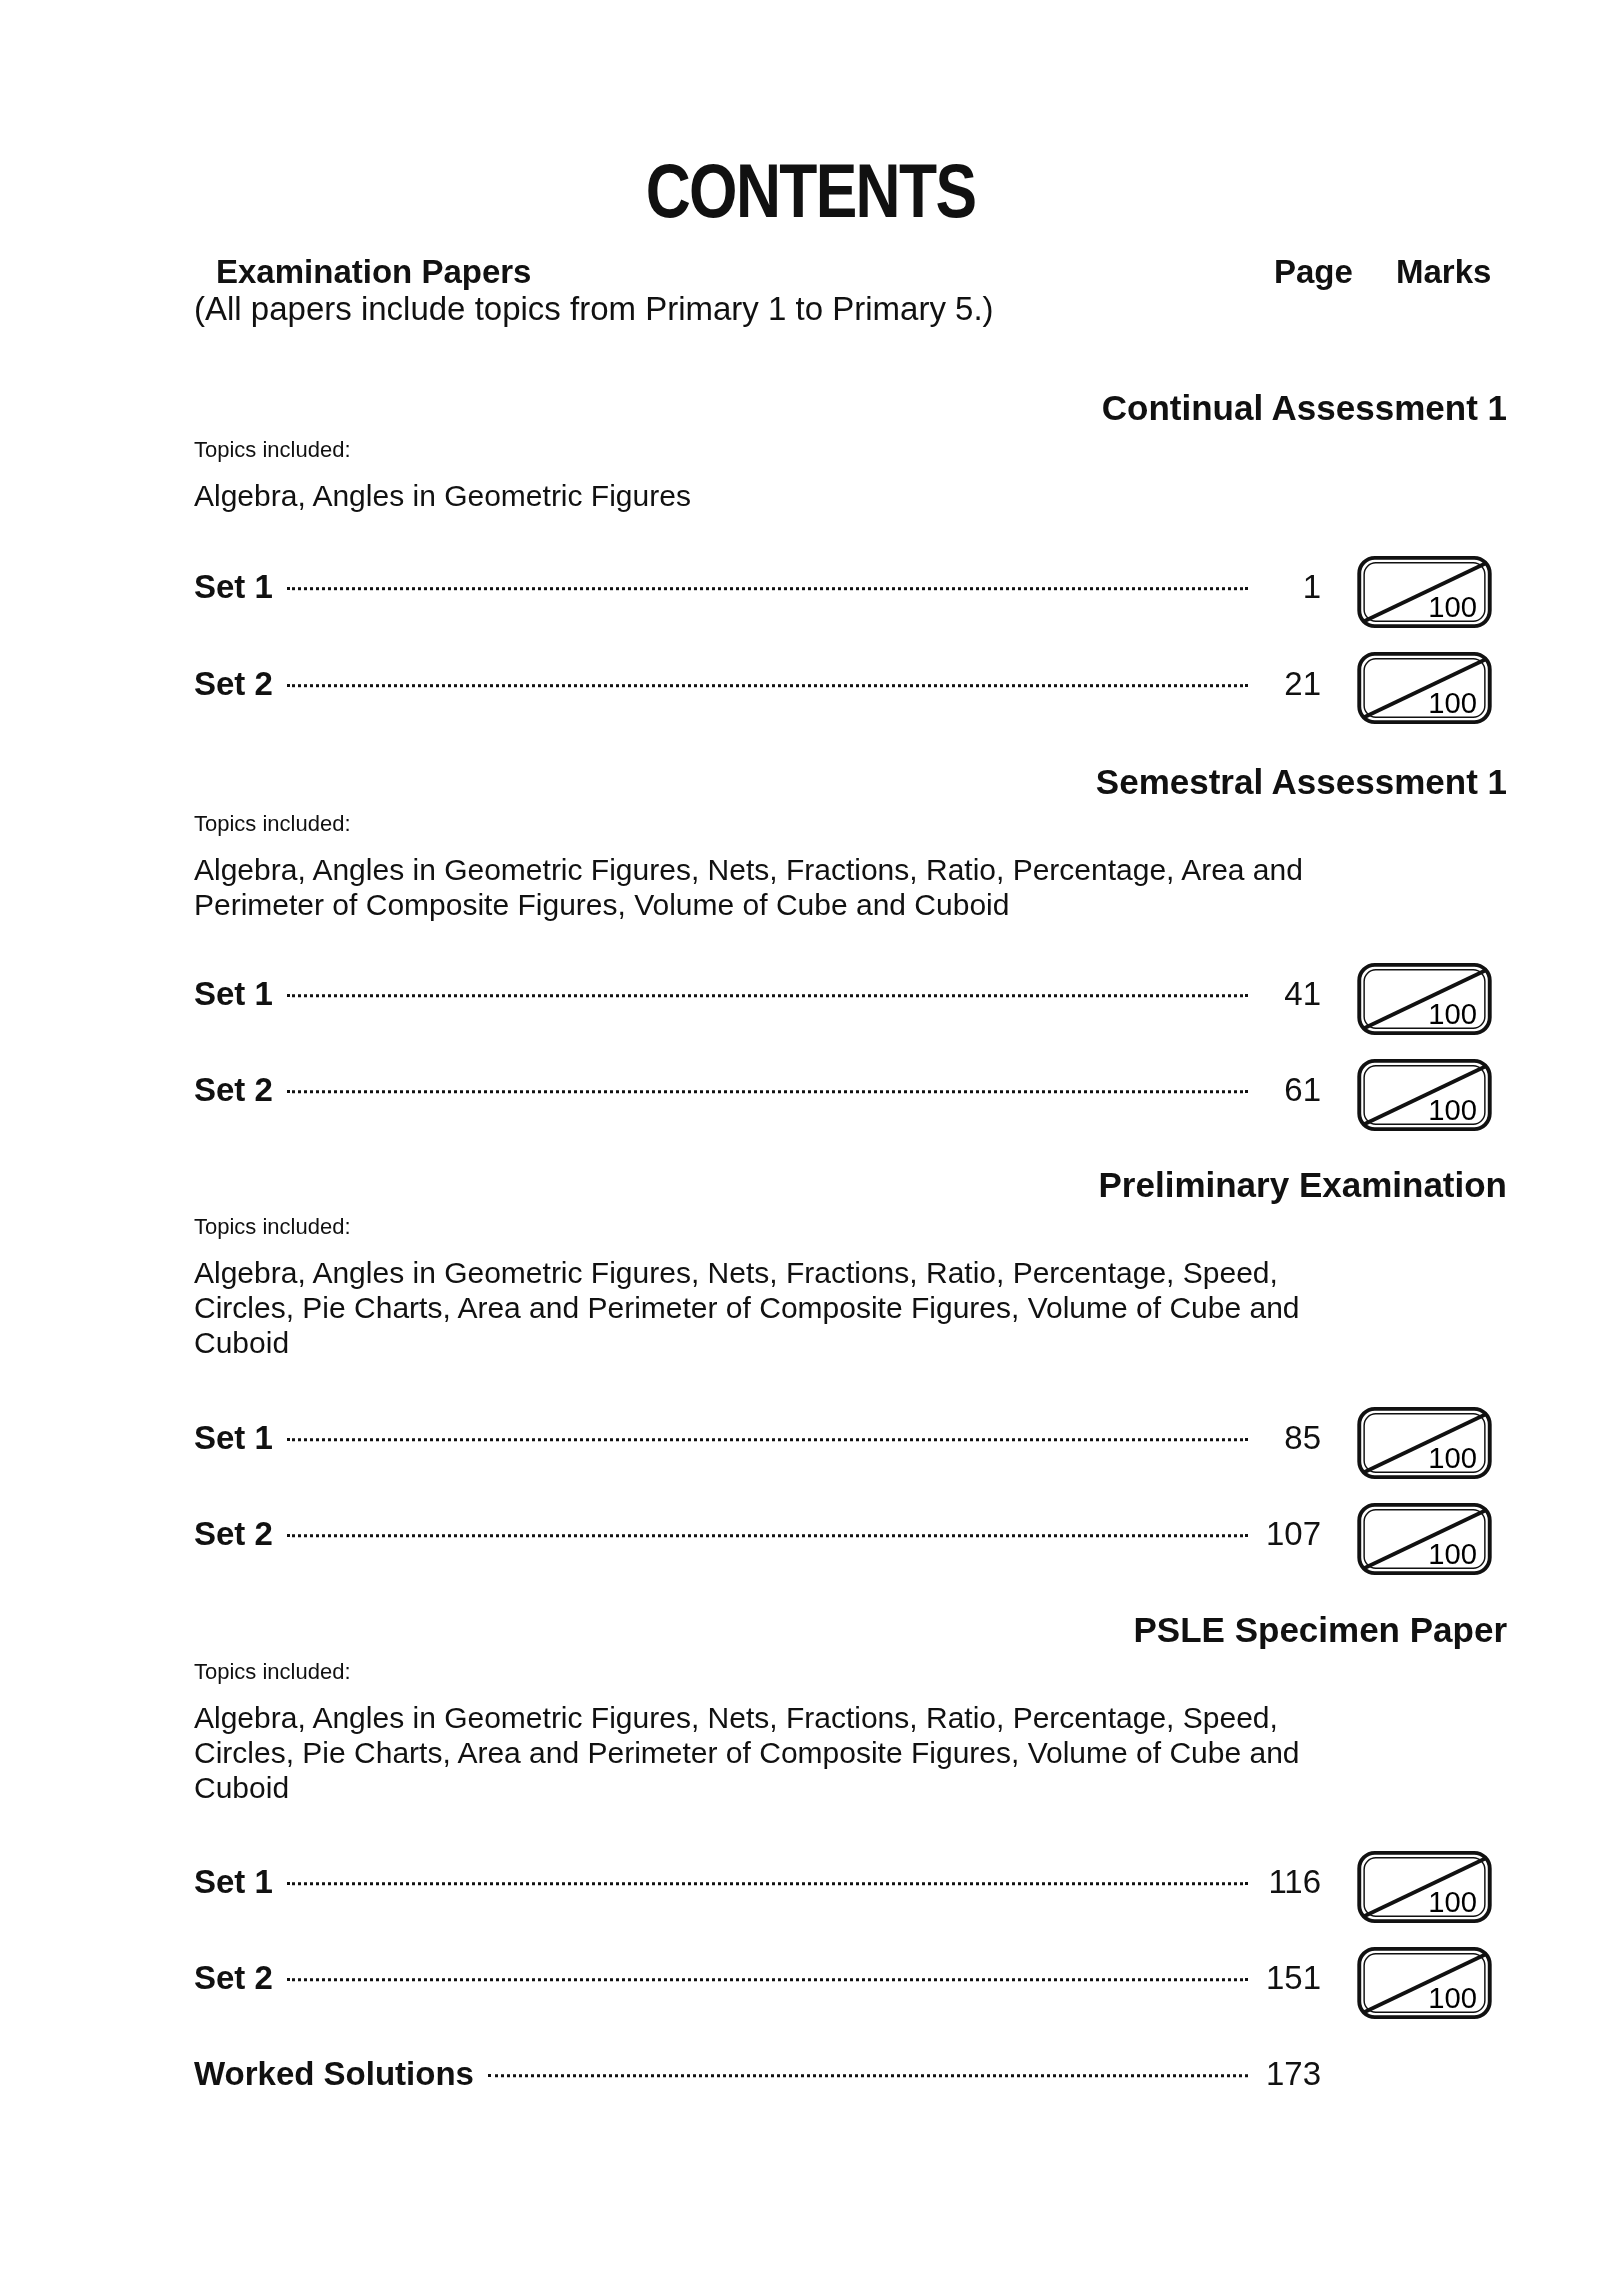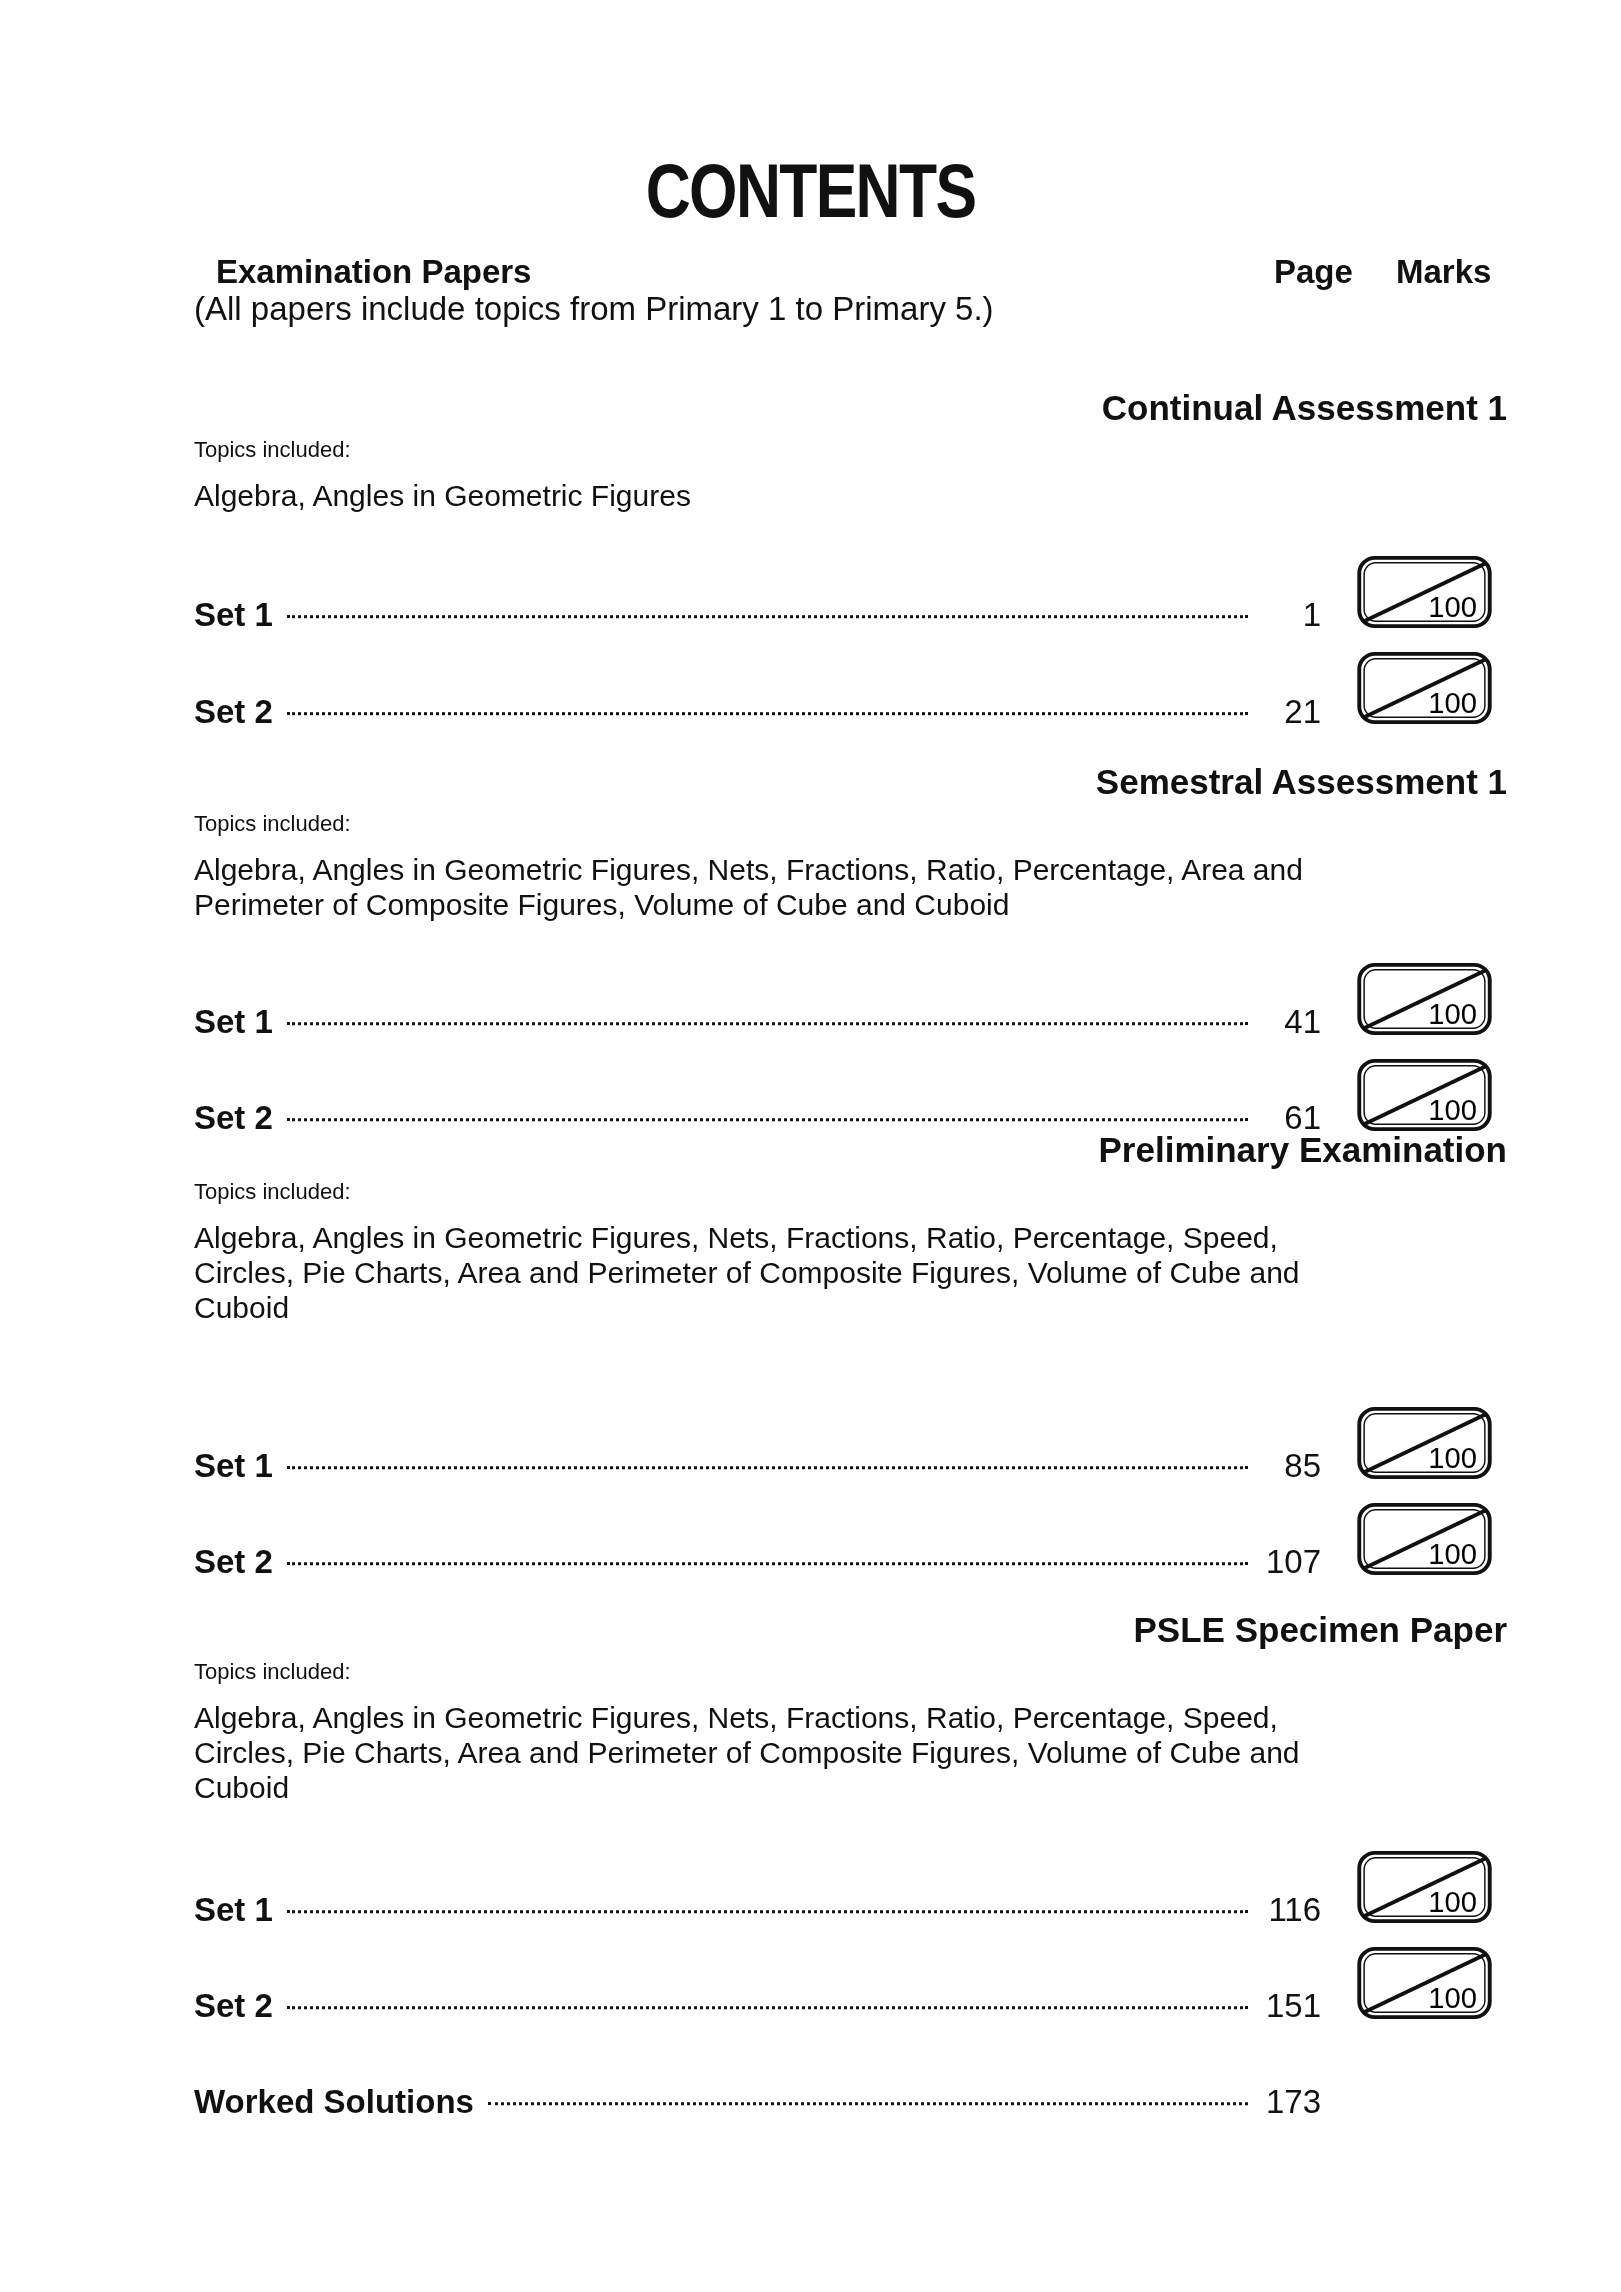--- a/index.html
+++ b/index.html
@@ -4,21 +4,21 @@
 <style>
   html, body { margin:0; padding:0; background:#fff; }
   body { width:1621px; height:2293px; position:relative; font-family:"Liberation Sans", sans-serif; color:#111; overflow:hidden; }
   .title { position:absolute; left:0; width:1621px; top:147px; text-align:center; font-family:"Liberation Sans", sans-serif; font-weight:bold; font-size:76px; letter-spacing:-2px; transform:scaleX(0.82); transform-origin:center; }
   .hdr { position:absolute; top:253px; font-size:33px; font-weight:bold;margin-left:22px; }
   .subnote { position:absolute; left:194px; top:290px; font-size:33px; }
   .sec { position:absolute; left:194px; width:1313px; }
   .sec-title { font-size:35px; font-weight:bold; margin:0;text-align:right; }
   .topics-label { font-size:22px; margin-top:9px; }
   .topics { font-size:30px; margin-top:15px; line-height:35px; width:1157px; }
-  .row { position:absolute; left:194px; width:1127px; height:49px; display:flex; align-items:baseline; font-size:33px;margin-top:28px; }
+  .row { position:absolute; left:194px; width:1127px; height:49px; display:flex; align-items:baseline; font-size:33px; }
   .row .lbl { font-weight:bold; white-space:nowrap; }
   .row .dots { flex:1; margin:0 13.7px; border-bottom:3.9px dotted #111; transform:translateY(-7.8px); }
   .row .pg { width:59px; text-align:right; }
   .marks { position:absolute; left:1356px; width:137px; height:74px; }
   .marks svg { width:137px; height:74px; display:block; }
 </style>
 </head>
 <body>
 
 <div class="title">CONTENTS</div>
@@ -84,21 +84,21 @@
   </div>
 <div class="marks" style="top:1058px">
     <svg viewBox="0 0 140 76">
       <rect x="3" y="3" width="134" height="70" rx="16" fill="none" stroke="#111" stroke-width="4"></rect>
       <rect x="8" y="8" width="124" height="60" rx="12" fill="none" stroke="#111" stroke-width="1.5"></rect>
       <line x1="8" y1="68" x2="134" y2="8" stroke="#111" stroke-width="4"></line>
       <text x="124" y="64" text-anchor="end" font-size="30" font-family="&quot;Liberation Sans&quot;, sans-serif">100</text>
     </svg>
   </div>
 
-<div class="sec" style="top:1130px">
+<div class="sec" style="top:1165px">
   <div class="sec-title">Preliminary Examination</div>
   <div class="topics-label">Topics included:</div>
   <div class="topics">Algebra, Angles in Geometric Figures, Nets, Fractions, Ratio, Percentage, Speed, Circles, Pie Charts, Area and Perimeter of Composite Figures, Volume of Cube and Cuboid</div>
 </div>
 <div class="row" style="top:1419px">
     <span class="lbl">Set 1</span>
     <span class="dots"></span>
     <span class="pg">85</span>
   </div>
 <div class="marks" style="top:1406px">

